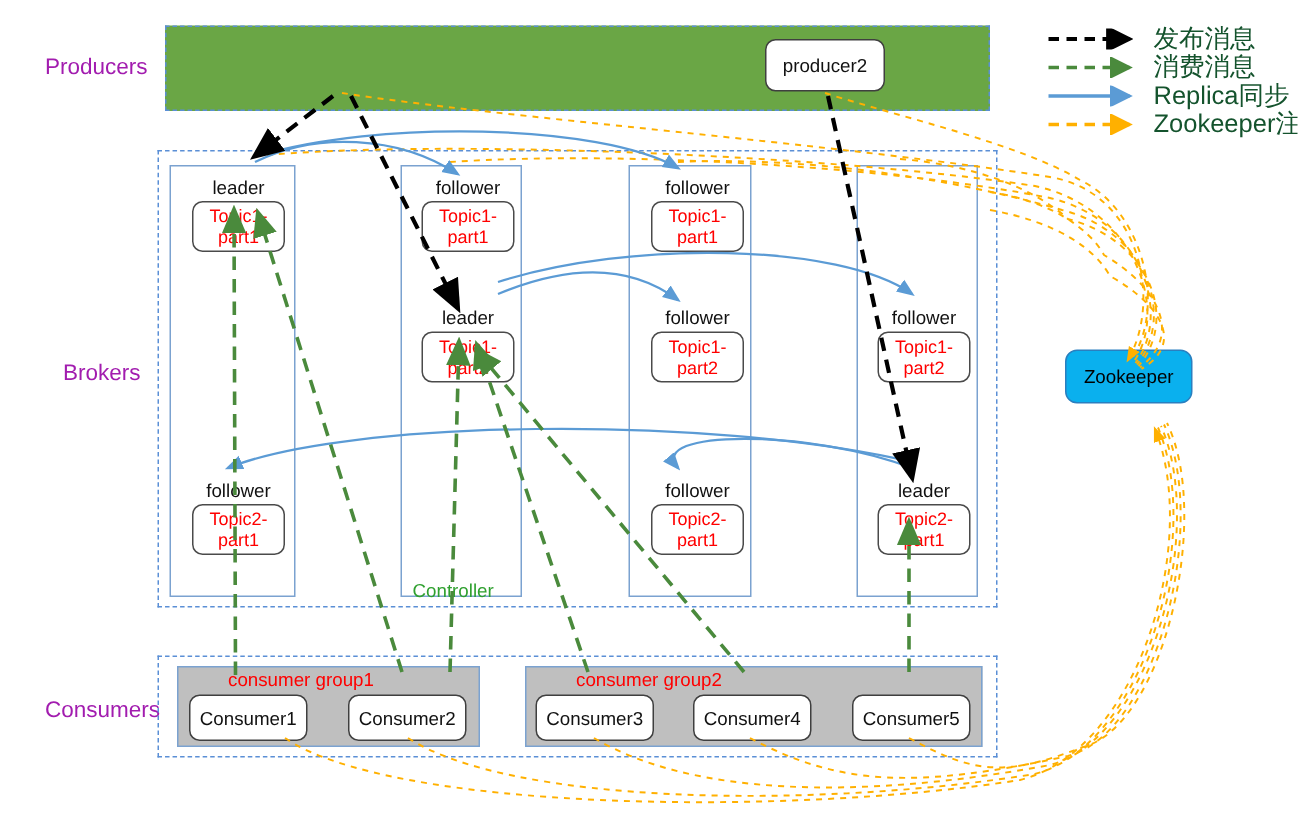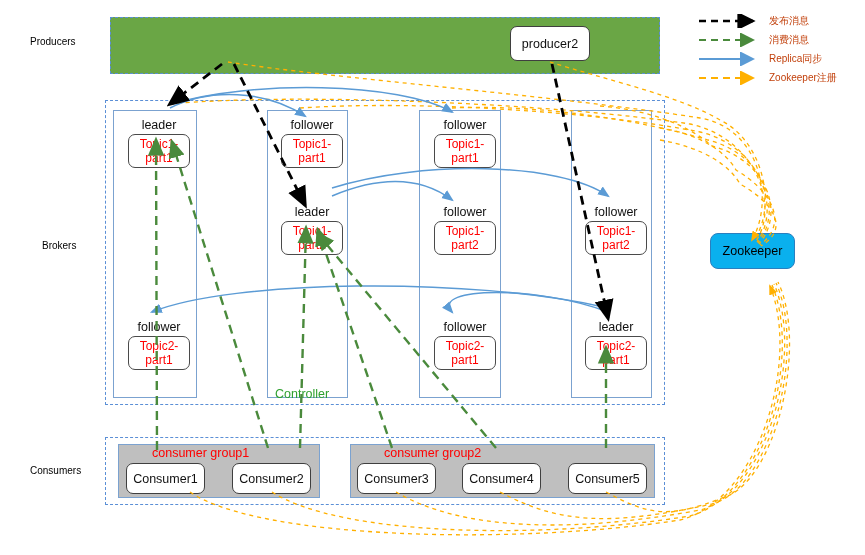--- a/index.html
+++ b/index.html
@@ -1,21 +1,21 @@
 <!DOCTYPE html>
 <html><head>
 <meta charset="utf-8">
 <style>
   html,body{margin:0;padding:0;background:#ffffff;}
   body{width:865px;height:555px;position:relative;overflow:hidden;
        font-family:"Liberation Sans","DejaVu Sans",sans-serif;color:#000;}
   #stage{position:absolute;left:0;top:0;width:865px;height:555px;}
   svg.layer{position:absolute;left:0;top:0;width:865px;height:555px;pointer-events:none;}
 
-  .row-label{position:absolute;font-size:10px;color:#000000;white-space:nowrap;}
+  .row-label{position:absolute;font-size:15px;color:#a21caf;white-space:nowrap;}
 
   .producers-band{position:absolute;background:#6aa645;border:1px dashed #5b8fd6;box-sizing:border-box;}
   .producer-box{position:absolute;background:#fff;border:1.6px solid #3f3f3f;border-radius:7px;
                 display:flex;align-items:center;justify-content:center;font-size:12.5px;color:#111;}
 
   .brokers-outer{position:absolute;border:1px dashed #5b8fd6;box-sizing:border-box;}
   .broker-col{position:absolute;border:1.3px solid #7ba2d0;background:transparent;box-sizing:border-box;}
 
   .part-cell{position:absolute;display:flex;flex-direction:column;align-items:center;}
   .part-role{font-size:12.5px;color:#111;line-height:15px;margin-bottom:1px;text-align:center;}
@@ -28,21 +28,21 @@
   .cgroup{position:absolute;background:#bfbfbf;border:1.3px solid #7ba2d0;box-sizing:border-box;}
   .cgroup-title{position:absolute;color:#ff0000;font-size:12.5px;white-space:nowrap;margin-left:28px;}
   .consumer-box{position:absolute;background:#fff;border:1.6px solid #3f3f3f;border-radius:7px;
                 display:flex;align-items:center;justify-content:center;font-size:12.5px;color:#111;}
 
   .zk-box{position:absolute;background:#0ab0ee;border:1.6px solid #2a7fbf;border-radius:8px;
           display:flex;align-items:center;justify-content:center;font-size:12.5px;color:#000;}
 
   .legend{position:absolute;}
   .legend-row{position:absolute;display:flex;align-items:center;}
-  .legend-text{font-size:10px;color:#c2410c;margin-left:6px;white-space:nowrap;text-align:center;}
+  .legend-text{font-size:17px;color:#14532d;margin-left:6px;white-space:nowrap;text-align:center;}
 </style>
 </head>
 <body>
 
 <div id="stage">
 
   <div class="row-label" style="left:30px;top:36px;">Producers</div>
   <div class="row-label" style="left:42px;top:240px;">Brokers</div>
   <div class="row-label" style="left:30px;top:465px;">Consumers</div>
 

